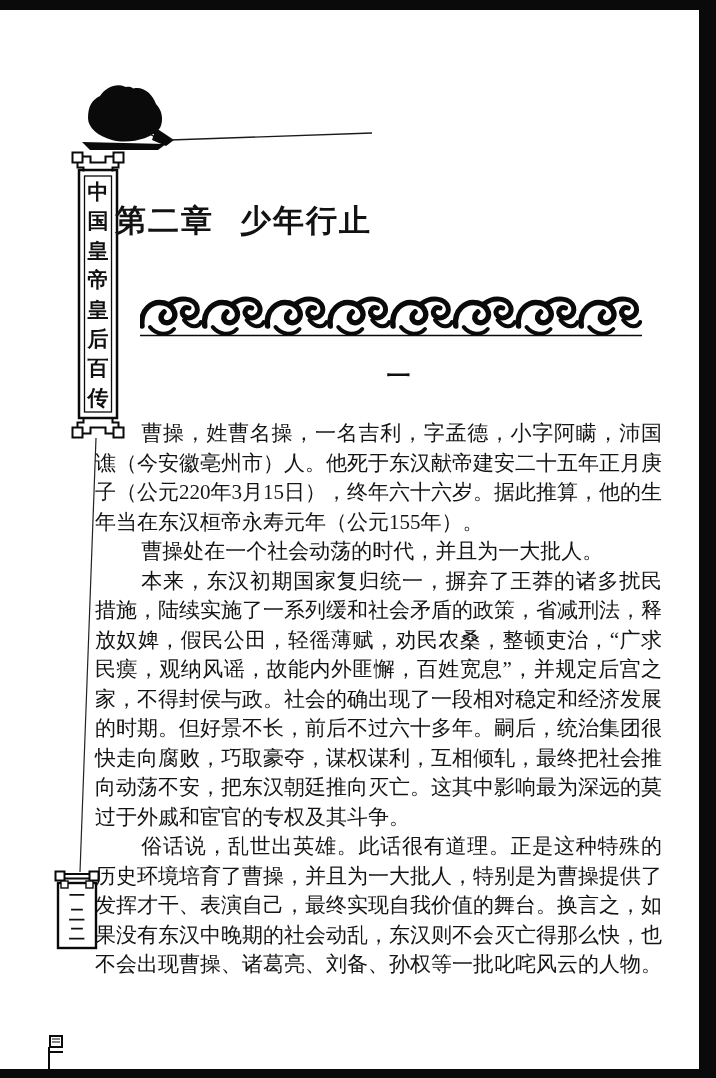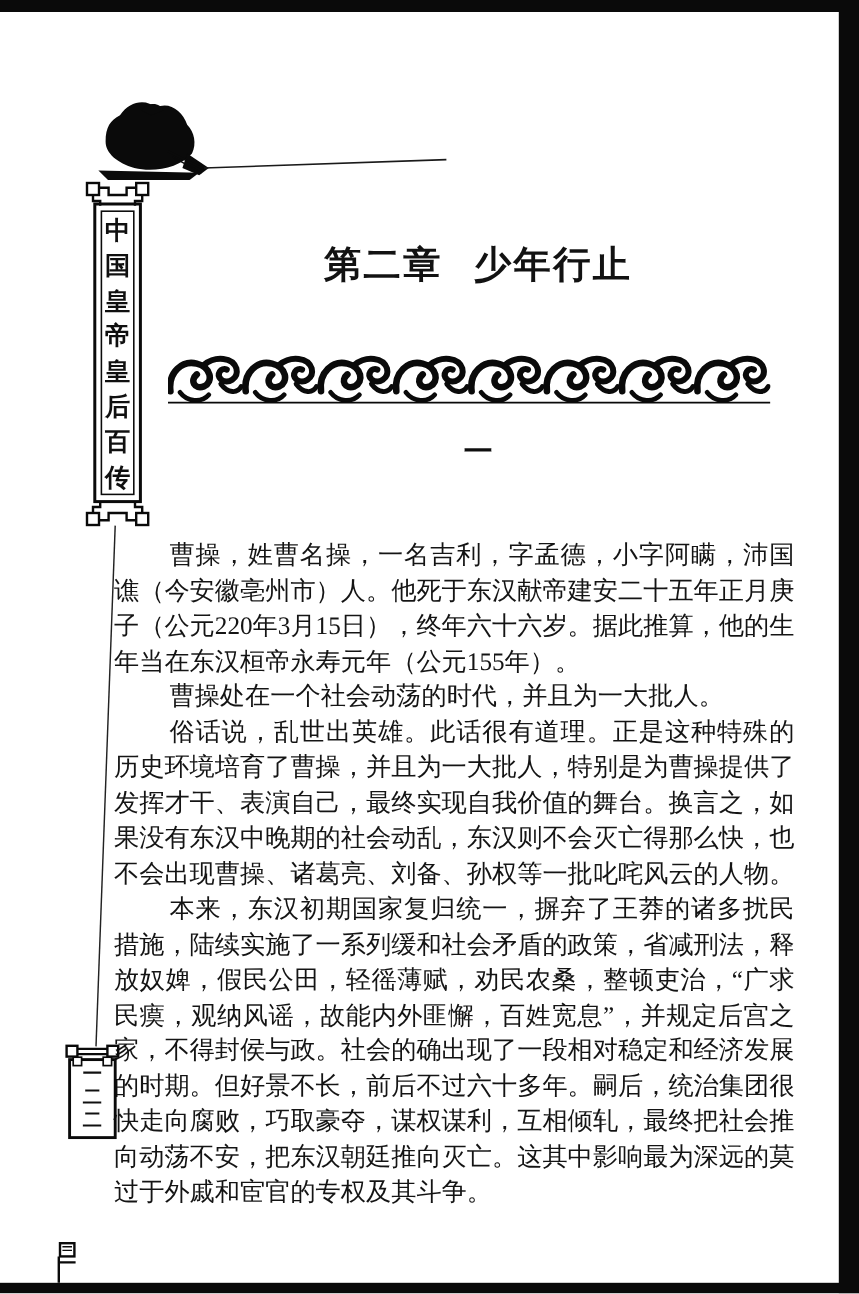--- a/index.html
+++ b/index.html
@@ -31,36 +31,36 @@
   
   .pagenum{position:absolute;left:54px;top:870px;width:46px;height:82px;}
   .pagenum-chars{
     position:absolute;left:0;top:16px;width:46px;
     display:flex;flex-direction:column;align-items:center;
   }
   .pagenum-chars span{font-size:16px;line-height:19px;height:19px;font-weight:bold;color:#101010;}
 
   .chapter-title{
     position:absolute;left:115px;top:200px;width:567px;margin:0;
-    text-align:center;font-family:"Liberation Sans","DejaVu Sans",sans-serif;
+    font-family:"Liberation Sans","DejaVu Sans",sans-serif;
     font-weight:bold;font-size:31px;letter-spacing:2px;color:#121212;
     white-space:nowrap;
   }
   .chapter-title .gap{display:inline-block;width:26px;}
 
   .ornament{position:absolute;left:140px;top:294px;width:502px;height:44px;}
 
   .section-marker{
     position:absolute;left:115px;top:360px;width:567px;
     text-align:center;font-size:24px;font-weight:bold;color:#0e0e0e;
   }
 
   .body-text{
     position:absolute;left:95px;top:419px;width:567px;
-    font-size:21px;line-height:29.5px;text-align:justify;text-align-last:left;margin-top:29px;
+    font-size:21px;line-height:29.5px;text-align:justify;text-align-last:left;
   }
   .body-text p{margin:0;text-indent:2.2em;word-break:break-all;}
 </style>
 </head>
 <body>
 
 <div class="page">
 
   <div class="bar top"></div>
   <div class="bar right"></div>
@@ -136,22 +136,22 @@
     <use href="#curl" x="376.5"></use>
     <use href="#curl" x="439.25"></use>
     <line x1="0" y1="41.5" x2="502" y2="41.5" stroke="#0a0a0a" stroke-width="1.6"></line>
   </svg>
 
   <div class="section-marker">一</div>
 
   <div class="body-text">
     <p>曹操，姓曹名操，一名吉利，字孟德，小字阿瞒，沛国谯（今安徽亳州市）人。他死于东汉献帝建安二十五年正月庚子（公元220年3月15日），终年六十六岁。据此推算，他的生年当在东汉桓帝永寿元年（公元155年）。</p>
     <p>曹操处在一个社会动荡的时代，并且为一大批人。</p>
+    <p>本来，东汉初期国家复归统一，摒弃了王莽的诸多扰民措施，陆续实施了一系列缓和社会矛盾的政策，省减刑法，释放奴婢，假民公田，轻徭薄赋，劝民农桑，整顿吏治，“广求民瘼，观纳风谣，故能内外匪懈，百姓宽息”，并规定后宫之家，不得封侯与政。社会的确出现了一段相对稳定和经济发展的时期。但好景不长，前后不过六十多年。嗣后，统治集团很快走向腐败，巧取豪夺，谋权谋利，互相倾轧，最终把社会推向动荡不安，把东汉朝廷推向灭亡。这其中影响最为深远的莫过于外戚和宦官的专权及其斗争。</p>
     <p>俗话说，乱世出英雄。此话很有道理。正是这种特殊的历史环境培育了曹操，并且为一大批人，特别是为曹操提供了发挥才干、表演自己，最终实现自我价值的舞台。换言之，如果没有东汉中晚期的社会动乱，东汉则不会灭亡得那么快，也不会出现曹操、诸葛亮、刘备、孙权等一批叱咤风云的人物。</p>
-    <p>本来，东汉初期国家复归统一，摒弃了王莽的诸多扰民措施，陆续实施了一系列缓和社会矛盾的政策，省减刑法，释放奴婢，假民公田，轻徭薄赋，劝民农桑，整顿吏治，“广求民瘼，观纳风谣，故能内外匪懈，百姓宽息”，并规定后宫之家，不得封侯与政。社会的确出现了一段相对稳定和经济发展的时期。但好景不长，前后不过六十多年。嗣后，统治集团很快走向腐败，巧取豪夺，谋权谋利，互相倾轧，最终把社会推向动荡不安，把东汉朝廷推向灭亡。这其中影响最为深远的莫过于外戚和宦官的专权及其斗争。</p>
   </div>
 
   <div class="pagenum">
     <svg width="46" height="82" viewBox="0 0 46 82" aria-hidden="true">
       <g stroke="#0a0a0a" fill="none">
         <rect x="1.5" y="1.5" width="9" height="9" stroke-width="2"></rect>
         <rect x="35.5" y="1.5" width="9" height="9" stroke-width="2"></rect>
         <path d="M10.5,4 h25 M10.5,8.5 h25" stroke-width="1.8"></path>
         <rect x="4" y="13" width="38" height="65" stroke-width="2.4"></rect>
         <rect x="7" y="11" width="7" height="7" stroke-width="1.4" fill="#ffffff"></rect>

